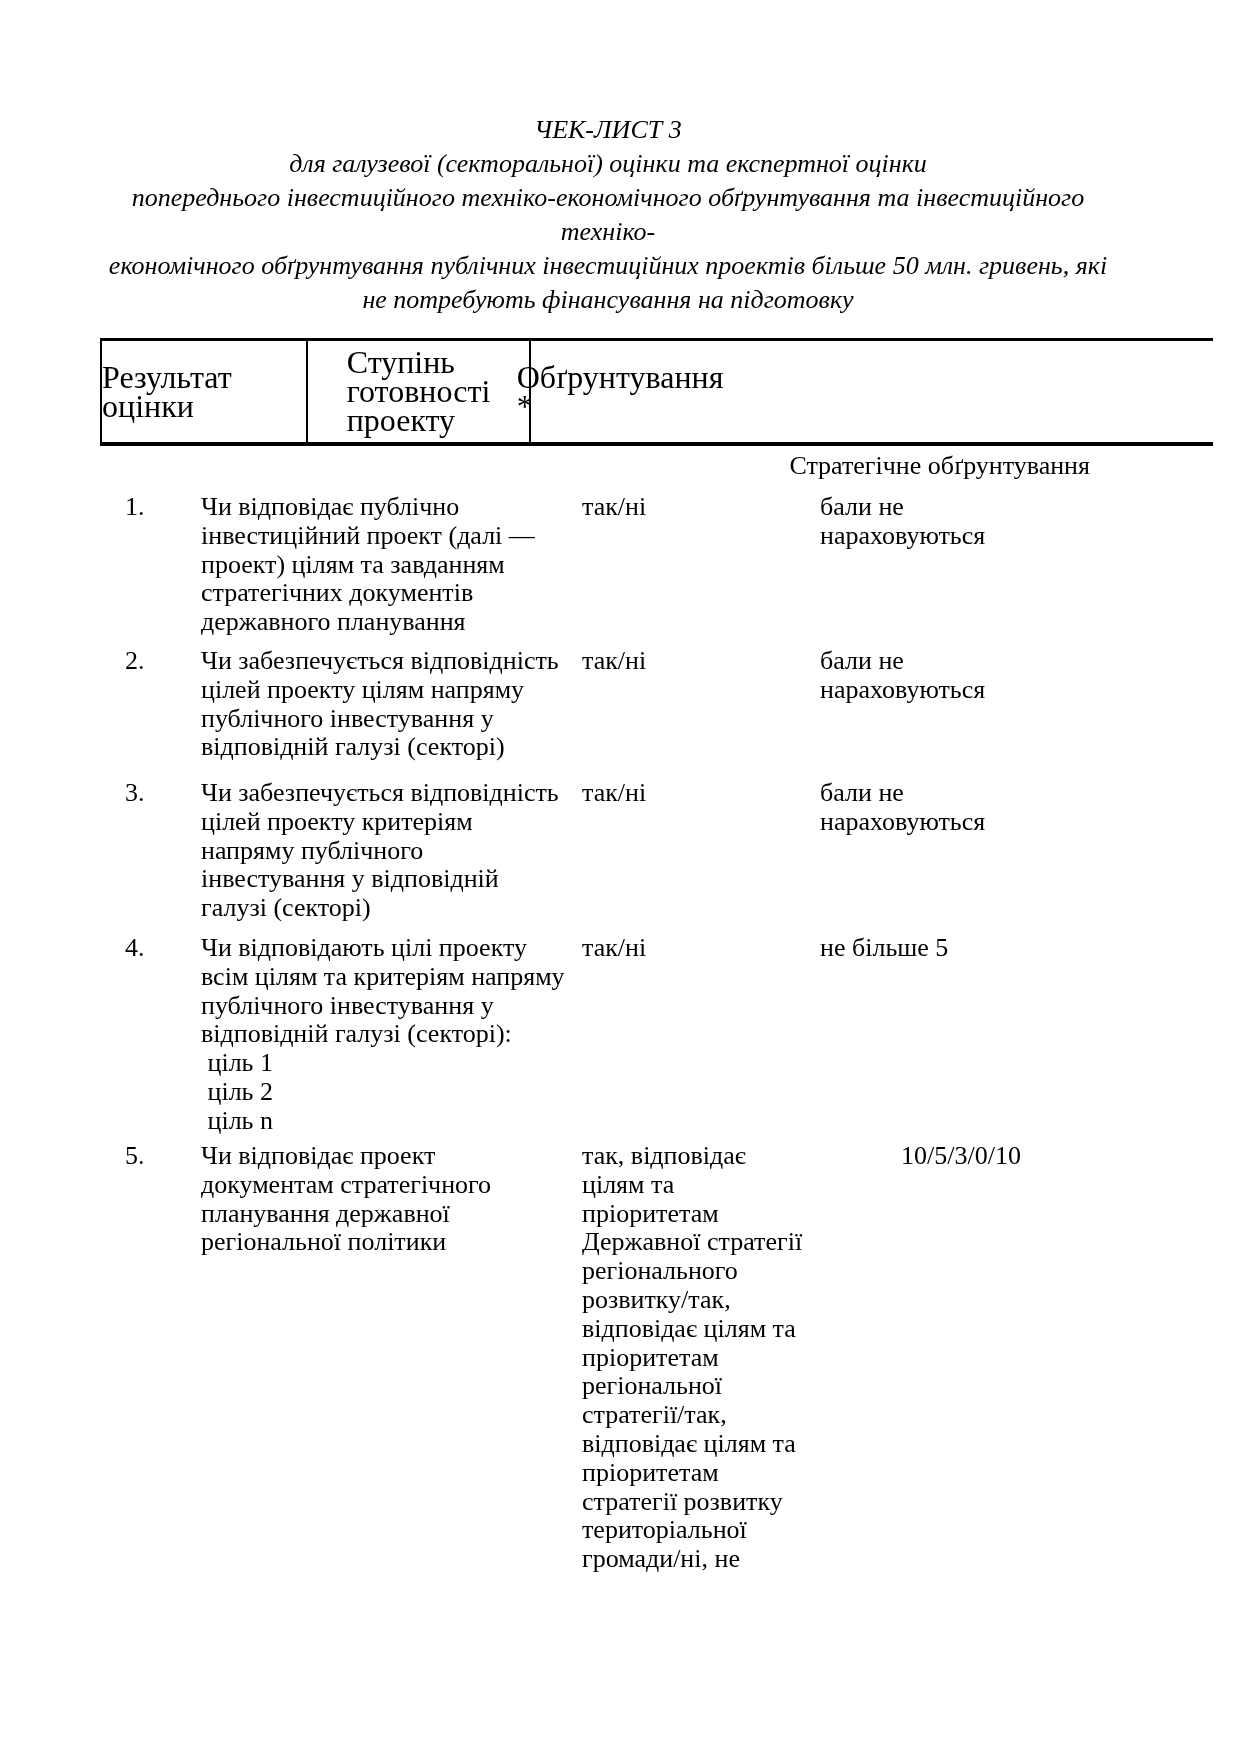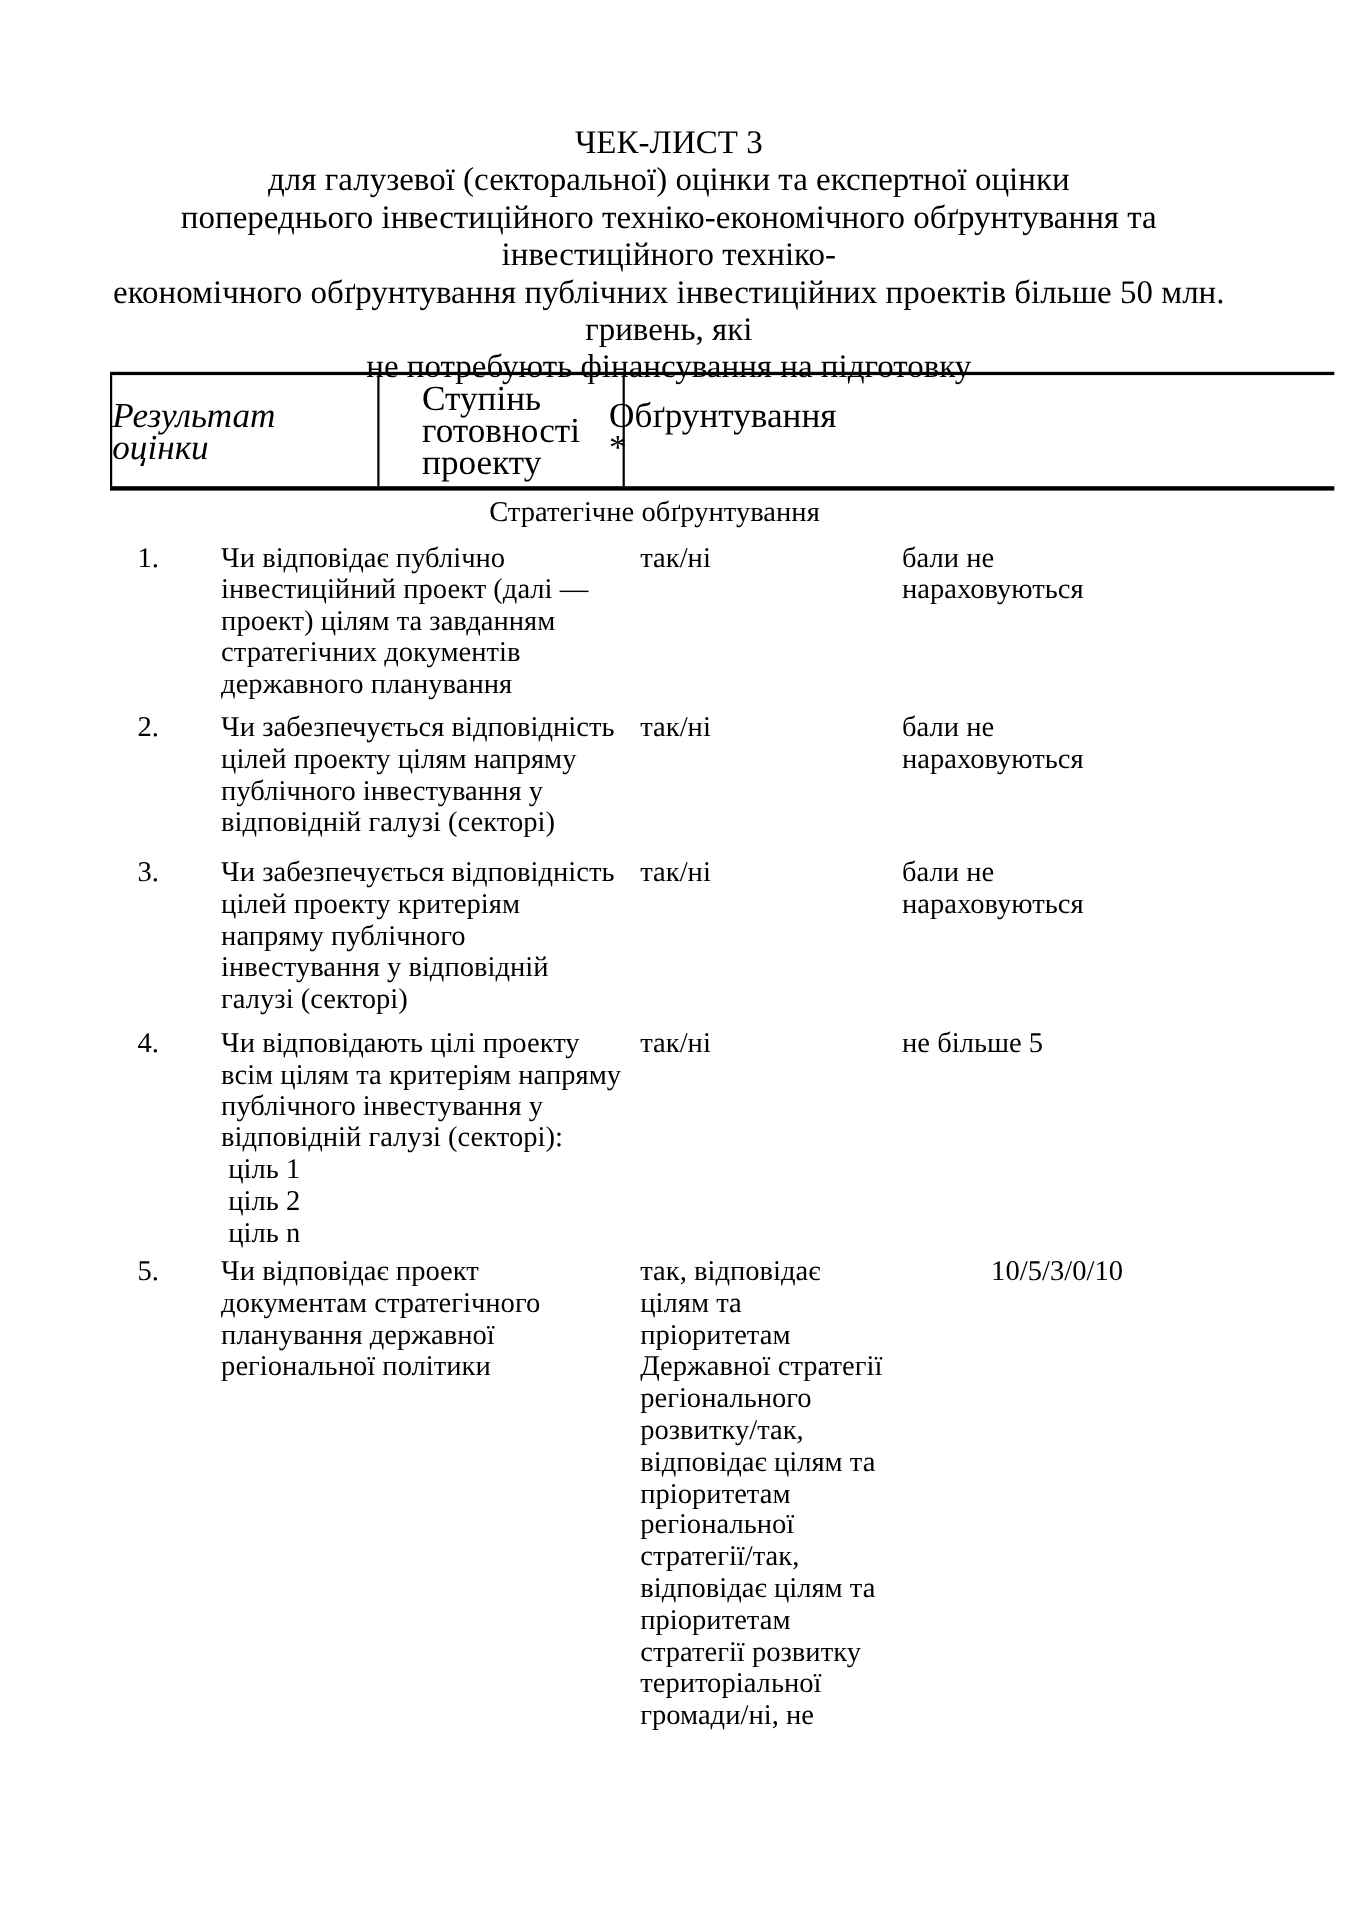--- a/index.html
+++ b/index.html
@@ -12,50 +12,51 @@
   .page {
     position: relative;
     width: 1241px; height: 1754px;
     background: #ffffff;
     overflow: hidden;
   }
   
   .doc-title {
     position: absolute;
     top: 113px; left: 88px; width: 1040px;
-    font-size: 30px; line-height: 34px;
+    font-size: 26px; line-height: 34px;
     text-align: center;
     white-space: pre-line;
+    font-style: italic;
   }
   
   .thead {
     position: absolute;
     top: 338px; left: 100px; width: 1113px; height: 101px;
     border-top: 3px solid #000;
     border-bottom: 4px solid #000;
     display: flex;
     box-sizing: content-box;
   }
   .th {
     display: flex; align-items: center; justify-content: center;
     text-align: left;
     font-size: 32px; line-height: 29px;
     white-space: pre-line;
     box-sizing: border-box;
   }
   .th1 { width: 473px; }
-  .th2 { width: 243px; border-left: 2px solid #000; font-style: italic; }
+  .th2 { width: 206px; border-left: 2px solid #000; }
   .th3 { width: 223px; border-left: 2px solid #000; }
   .th4 { width: 180px; border-left: 2px solid #000; }
   
   .section-title {
     position: absolute;
     top: 451px; left: 100px; width: 990px;
     font-size: 26px; line-height: 29px;
-    text-align: center;
+    text-align: right;
   }
   
   .row { position: absolute; left: 100px; width: 1113px; }
   .r1 { top: 493px; }
   .r2 { top: 647px; }
   .r3 { top: 779px; }
   .r4 { top: 934px; }
   .r5 { top: 1142px; }
   .cell {
     position: absolute; top: 0;

